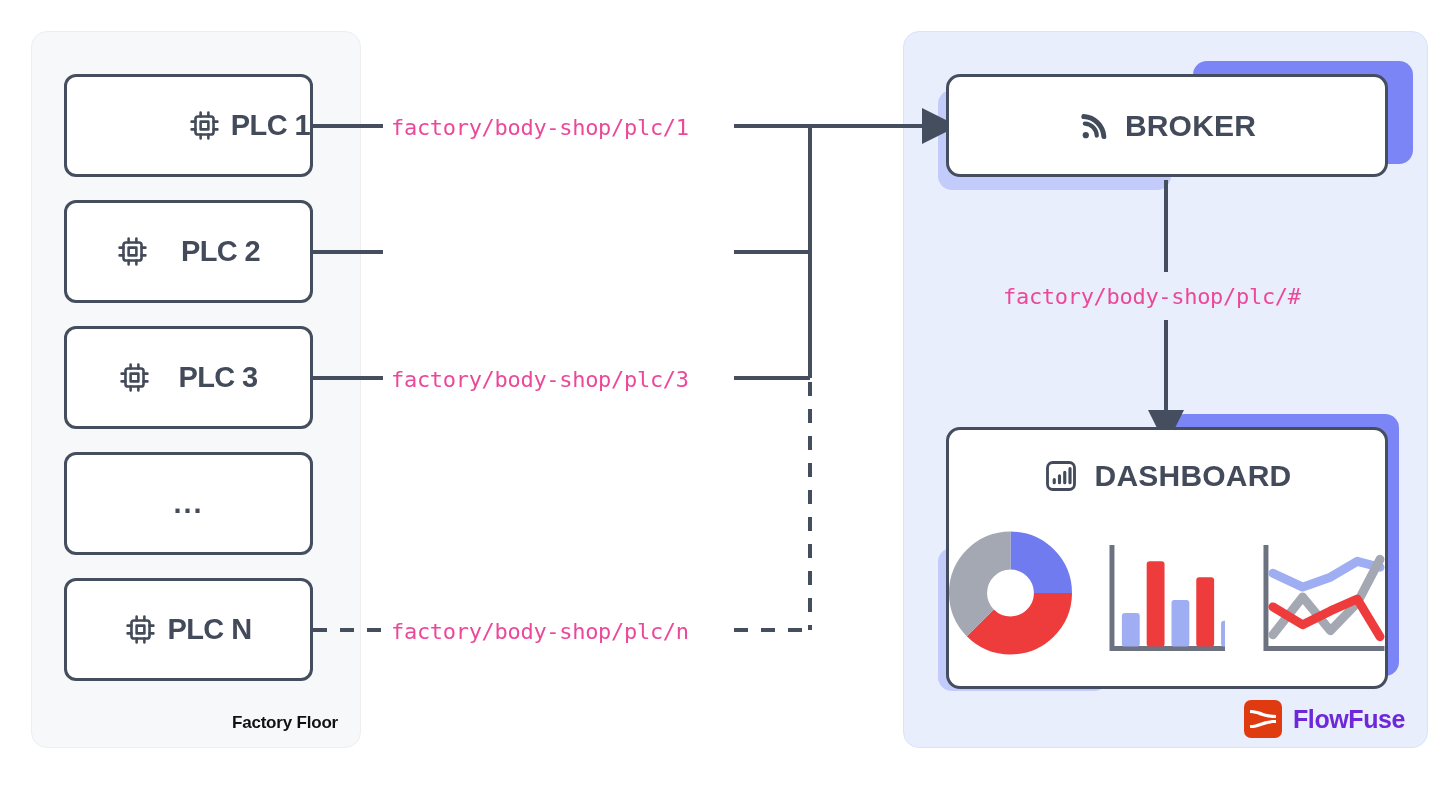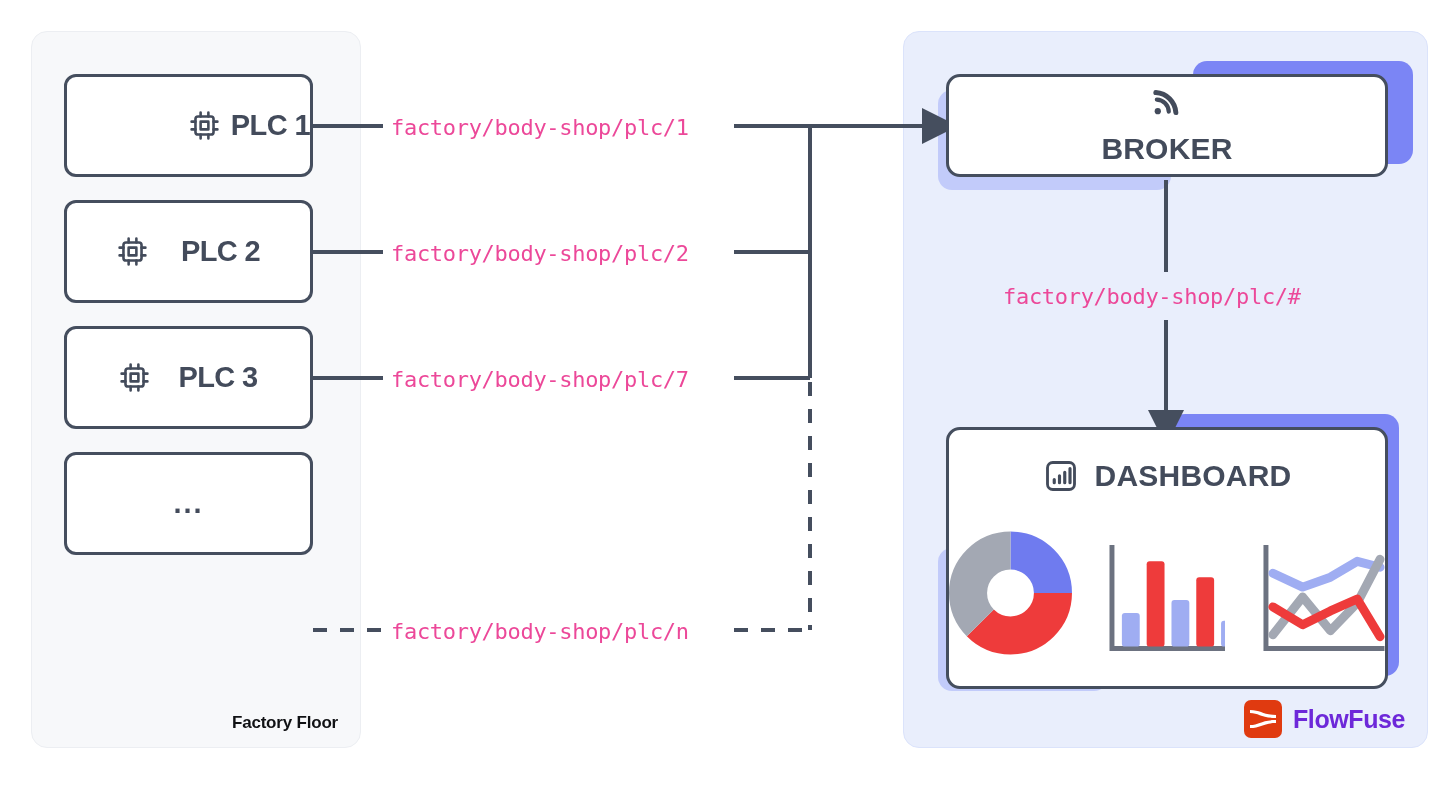--- a/index.html
+++ b/index.html
@@ -42,21 +42,21 @@
   }
 
   .card{
     position:absolute;background:#ffffff;border:3px solid #454e5e;border-radius:14px;
     box-sizing:border-box;z-index:3;
   }
   .shadow-dark{position:absolute;background:#7b85f5;border-radius:14px;z-index:1;}
   .shadow-light{position:absolute;background:#c2cbfa;border-radius:14px;z-index:0;}
 
   .broker-card{left:946px;top:74px;width:442px;height:103px;
-               display:flex;align-items:center;justify-content:center;gap:13px;flex-direction:column;}
+               display:flex;align-items:center;justify-content:center;gap:13px;}
   .broker-shadow-dark{left:1193px;top:61px;width:220px;height:103px;}
   .broker-shadow-light{left:938px;top:90px;width:233px;height:100px;}
   .broker-text{font-size:30px;font-weight:bold;color:#434b5b;letter-spacing:0.2px;}
 
   .dash-card{left:946px;top:427px;width:442px;height:262px;}
   .dash-shadow-dark{left:1171px;top:414px;width:228px;height:262px;}
   .dash-shadow-light{left:938px;top:548px;width:170px;height:143px;}
 
   .dash-head{position:absolute;left:0;right:0;top:28px;
              display:flex;align-items:center;justify-content:center;gap:16px;}
@@ -118,20 +118,28 @@
       <rect x="9" y="9" width="6" height="6"></rect>
       <path d="M9 2v3M15 2v3M9 19v3M15 19v3M2 9h3M2 15h3M19 9h3M19 15h3"></path>
     </svg>
     <span class="plc-label">PLC 3</span>
   </div>
 
   <div class="plc-box b4">
     <span class="ellipsis-label">...</span>
   </div>
 
+  <div class="plc-box b5">
+    <svg class="chip-ico" viewBox="0 0 24 24" fill="none" stroke="#434b5b" stroke-width="2" stroke-linecap="round" stroke-linejoin="round">
+      <rect x="5" y="5" width="14" height="14" rx="2"></rect>
+      <rect x="9" y="9" width="6" height="6"></rect>
+      <path d="M9 2v3M15 2v3M9 19v3M15 19v3M2 9h3M2 15h3M19 9h3M19 15h3"></path>
+    </svg>
+    <span class="plc-label">PLC N</span>
+  </div>
 
   <div class="cloud-panel"></div>
 
   <div class="shadow-dark broker-shadow-dark"></div>
   <div class="shadow-light broker-shadow-light"></div>
 
   <div class="card broker-card">
     <svg width="34" height="34" viewBox="0 0 24 24" fill="#434b5b">
       <circle cx="5.5" cy="18.5" r="2.2"></circle>
       <path d="M3.6 11.4a1.9 1.9 0 0 1 .2-3.8 13 13 0 0 1 12.6 12.6 1.9 1.9 0 0 1-3.8.2A9.2 9.2 0 0 0 3.6 11.4z" transform="translate(-0.4 0.6) scale(0.78) translate(3 3)"></path>
@@ -172,22 +180,21 @@
       <svg width="125" height="110" viewBox="0 0 125 110">
         <path d="M5 2 L5 104 L122 104" fill="none" stroke="#6c7280" stroke-width="5" stroke-linecap="square"></path>
         <polyline points="12,28 42,42 70,32 97,16 120,22" fill="none" stroke="#9fadf2" stroke-width="9" stroke-linecap="round" stroke-linejoin="round"></polyline>
         <polyline points="12,90 42,52 70,86 97,58 120,14" fill="none" stroke="#a3a8b3" stroke-width="9" stroke-linecap="round" stroke-linejoin="round"></polyline>
         <polyline points="12,62 42,80 70,66 97,54 120,92" fill="none" stroke="#ee3b3b" stroke-width="9" stroke-linecap="round" stroke-linejoin="round"></polyline>
       </svg>
     </div>
   </div>
 
   <div class="topic t1">factory/body-shop/plc/1</div>
-  <div class="topic t2">factory/body-shop/plc/2</div>
-  <div class="topic t3">factory/body-shop/plc/7</div>
+  <div class="topic t3">factory/body-shop/plc/3</div>
   <div class="topic t-wild">factory/body-shop/plc/#</div>
   <div class="topic t4">factory/body-shop/plc/n</div>
 
   <svg class="wires" viewBox="0 0 1452 786">
     <defs>
       <marker id="arrowR" markerWidth="9" markerHeight="9" refX="2" refY="4.5" orient="auto">
         <path d="M0,0 L9,4.5 L0,9 z" fill="#454e5e"></path>
       </marker>
       <marker id="arrowD" markerWidth="9" markerHeight="9" refX="2" refY="4.5" orient="auto">
         <path d="M0,0 L9,4.5 L0,9 z" fill="#454e5e"></path>

